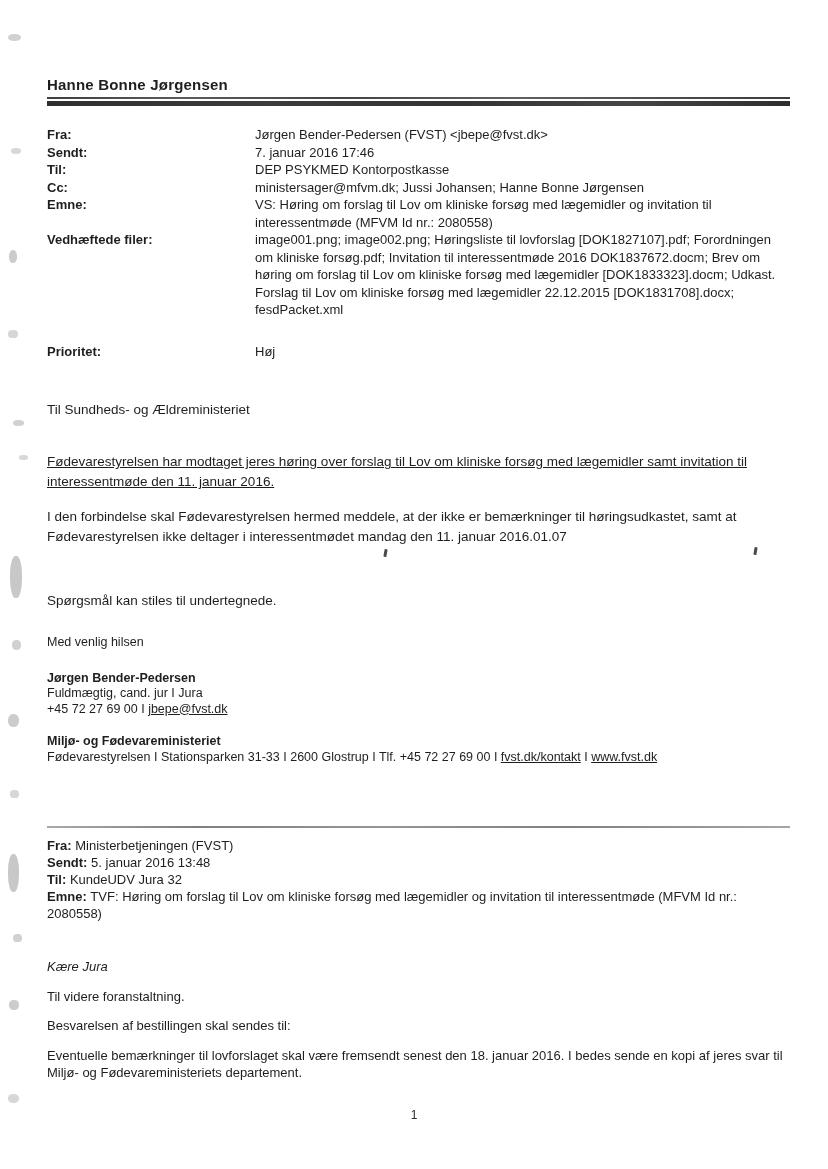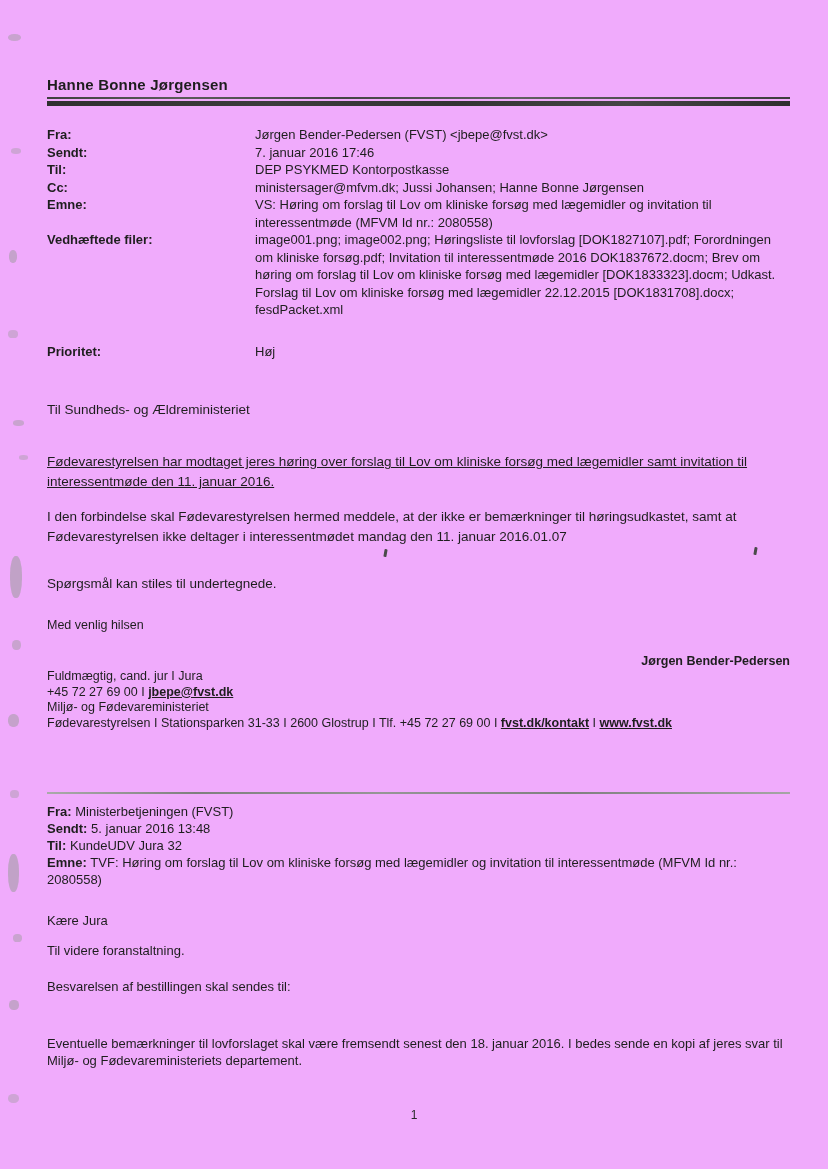--- a/index.html
+++ b/index.html
@@ -1,20 +1,20 @@
 <!DOCTYPE html>
 <html><head>
 <meta charset="utf-8">
 <style>
   html,body{margin:0;padding:0;background:#e8e8e8;}
   .page{
     position:relative;
     width:828px;height:1169px;
     margin:0 auto;
-    background:#f0abfc;
+    background:#ffffff;
     font-family:"Liberation Sans", sans-serif;
     color:#1e1e1e;
     overflow:hidden;
   }
   .content{padding:76px 38px 0 47px;}
 
   
   .page-title{font-size:15px;font-weight:bold;letter-spacing:.2px;margin:0 0 4px 0;}
   .rule-thin{height:2px;background:#4c4c4c;margin-bottom:2px;
     background:linear-gradient(90deg,#3f3f3f 0%,#5a5a5a 18%,#444 40%,#606060 63%,#3c3c3c 100%);}
@@ -26,39 +26,39 @@
   .hrow{display:grid;grid-template-columns:208px 1fr;font-size:13px;line-height:17.5px;}
   .hrow.gap{margin-top:24px;}
   .hlabel{font-weight:bold;}
   .hvalue{padding-right:2px;}
 
   
   .body1{font-size:13.5px;line-height:20px;}
   .greeting1{margin-top:40px;}
   .p1a{margin-top:32px;text-decoration:underline;}
   .p1b{margin-top:15px;max-width:700px;}
-  .p1c{margin-top:27px;}
+  .p1c{margin-top:44px;}
 
   
   .sig{font-size:12.5px;line-height:15.5px;}
   .sig-salutation{margin-top:24px;}
-  .sig-name{margin-top:20px;font-weight:bold;text-align:right;}
-  .sig-ministry{font-weight:normal;}
-  .doc-link{text-decoration:underline;color:#1e1e1e;font-weight:bold;}
+  .sig-name{margin-top:20px;font-weight:bold;}
+  .sig-ministry{margin-top:17px;font-weight:bold;}
+  .doc-link{text-decoration:underline;color:#1e1e1e;}
 
   
   .divider{margin-top:61px;height:2px;
     background:linear-gradient(90deg,#aaa 0%,#7f7f7f 20%,#969696 45%,#808080 70%,#a5a5a5 100%);}
   .headers2{margin-top:9px;font-size:13px;line-height:17px;font-weight:bold;}
   .headers2 .h2value{font-weight:normal;}
   .body2{font-size:13px;line-height:17px;}
-  .greeting2{margin-top:24px;}
+  .greeting2{margin-top:36px;font-style:italic;}
   .p2a{margin-top:13px;}
-  .p2b{margin-top:19px;}
-  .p2c{margin-top:40px;}
+  .p2b{margin-top:12px;}
+  .p2c{margin-top:13px;}
 
   .page-number{position:absolute;left:0;top:1108px;width:100%;
     text-align:center;font-size:12px;color:#2a2a2a;}
 
   
   .art{position:absolute;background:#9a9a9a;border-radius:45%;}
   .tick{position:absolute;width:3px;height:8px;background:#4a4a4a;border-radius:1px;transform:rotate(10deg);}
 </style>
 </head>
 <body>

